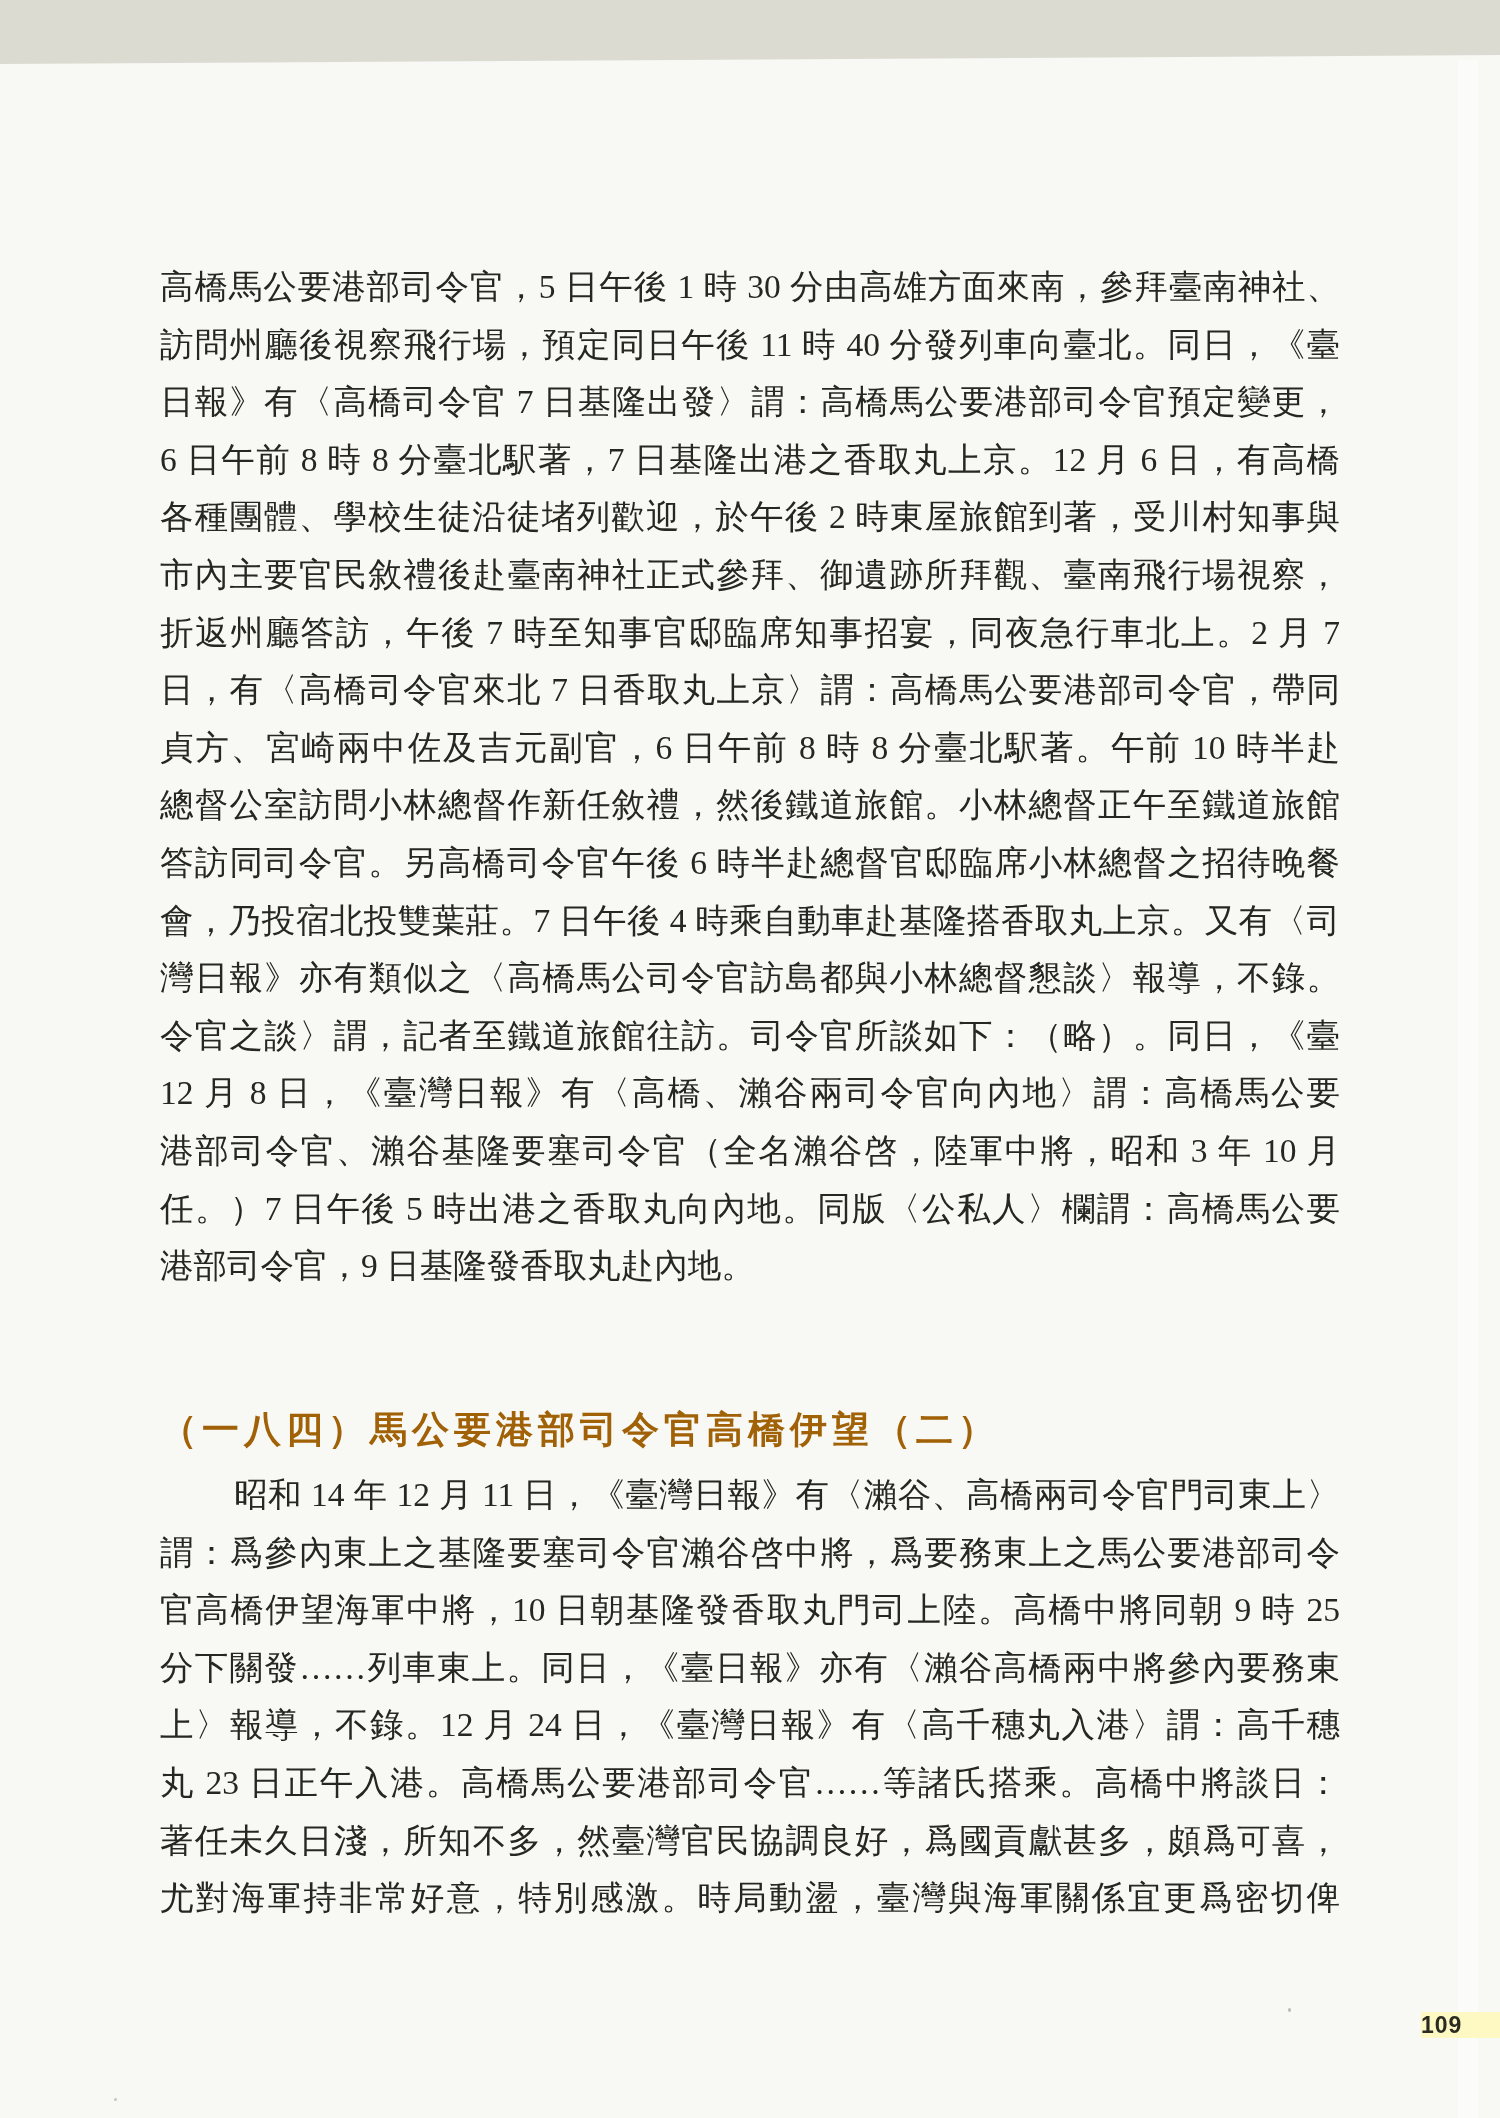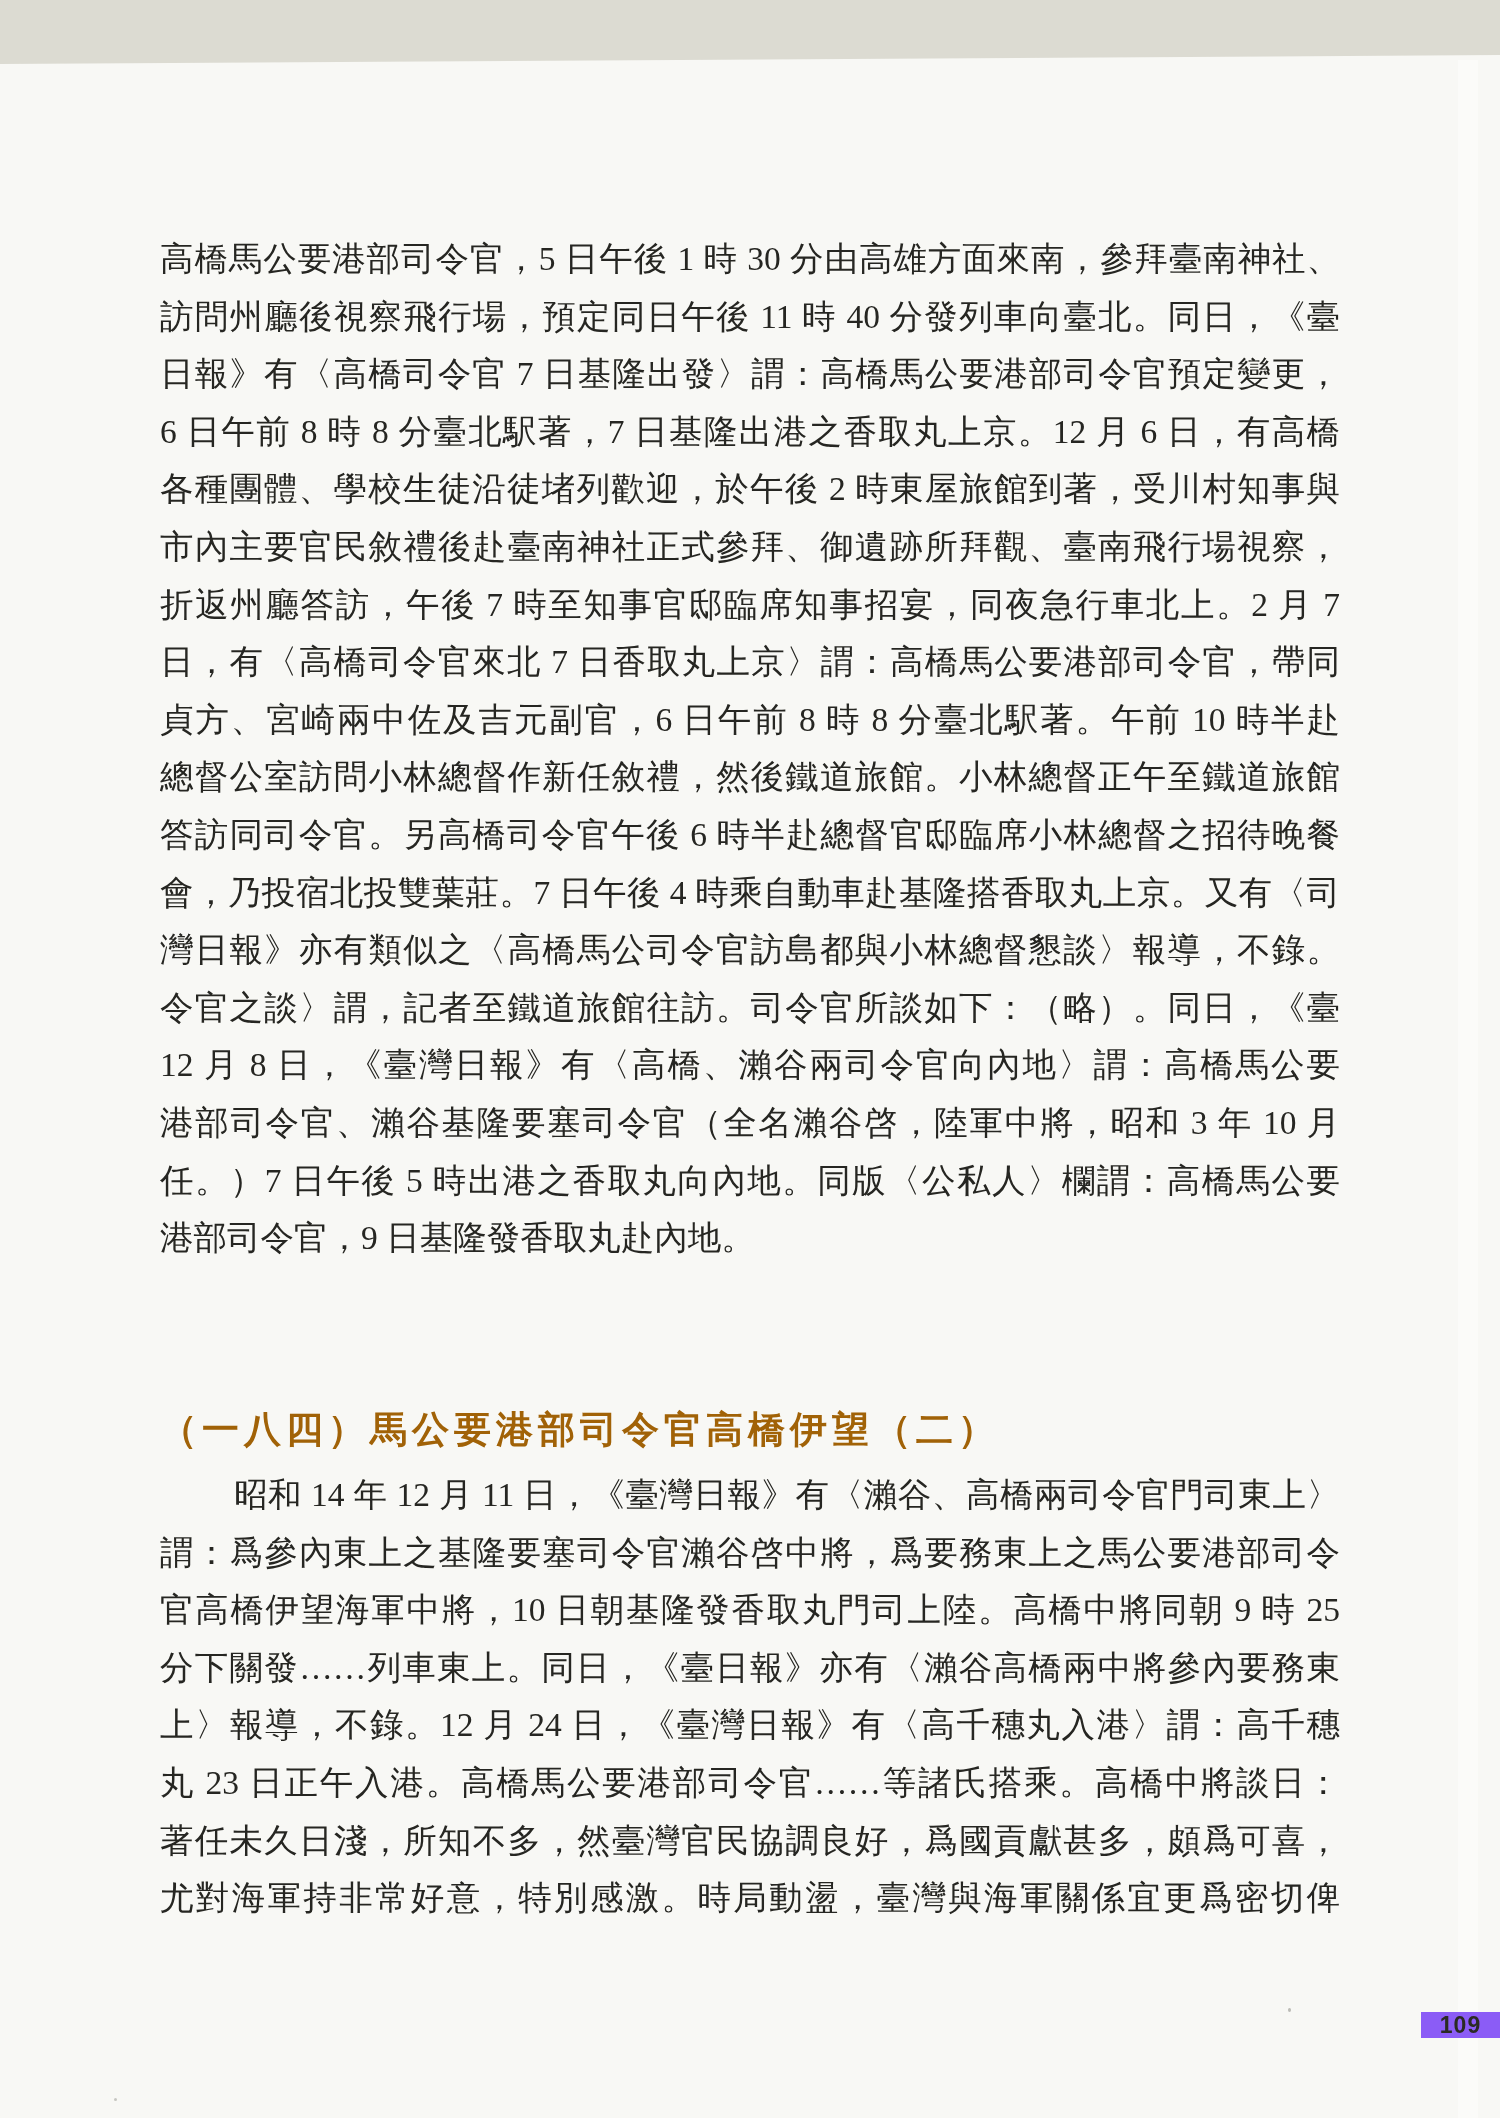--- a/index.html
+++ b/index.html
@@ -15,21 +15,21 @@
     position:absolute;left:0;top:0;width:1500px;height:64px;
     background:#dcdbd2;
     clip-path:polygon(0 0,100% 0,100% 86%,0 100%);
   }
   
   .light-strip{
     position:absolute;top:60px;right:22px;width:20px;height:2058px;
     background:rgba(255,255,255,0.38);
   }
   .para{position:absolute;left:160px;width:1180px;color:#262622;}
-  .para1{top:230px;}
+  .para1{top:258px;}
   .para2{top:1466px;}
   .line{
     height:57.6px;
     font-size:33.5px;
     line-height:57.6px;
     white-space:nowrap;
     color:#262622;
   }
   .just{
     white-space:normal;
@@ -40,22 +40,22 @@
   }
   .indent{text-indent:74px;}
   .heading{
     position:absolute;left:160px;top:1404px;margin:0;
     font-size:37px;line-height:52px;font-weight:bold;
     letter-spacing:5px;color:#a16207;
     white-space:nowrap;
   }
   .page-number{
     position:absolute;left:1421px;top:2012px;width:79px;height:26px;
-    background:#8b5cf6;
-    display:flex;align-items:center;justify-content:center;
+    background:#fef9c3;
+    display:flex;align-items:center;justify-content:flex-start;
     font-family:"Liberation Sans","DejaVu Sans",sans-serif;
     font-size:23px;font-weight:bold;color:#2b2b24;letter-spacing:1px;
   }
   .speck{position:absolute;border-radius:50%;background:#8a8a82;}
   .speck-a{left:1288px;top:2008px;width:3px;height:4px;opacity:.55;}
   .speck-b{left:114px;top:2098px;width:3px;height:3px;opacity:.45;}
 </style>
 </head>
 <body>
 

